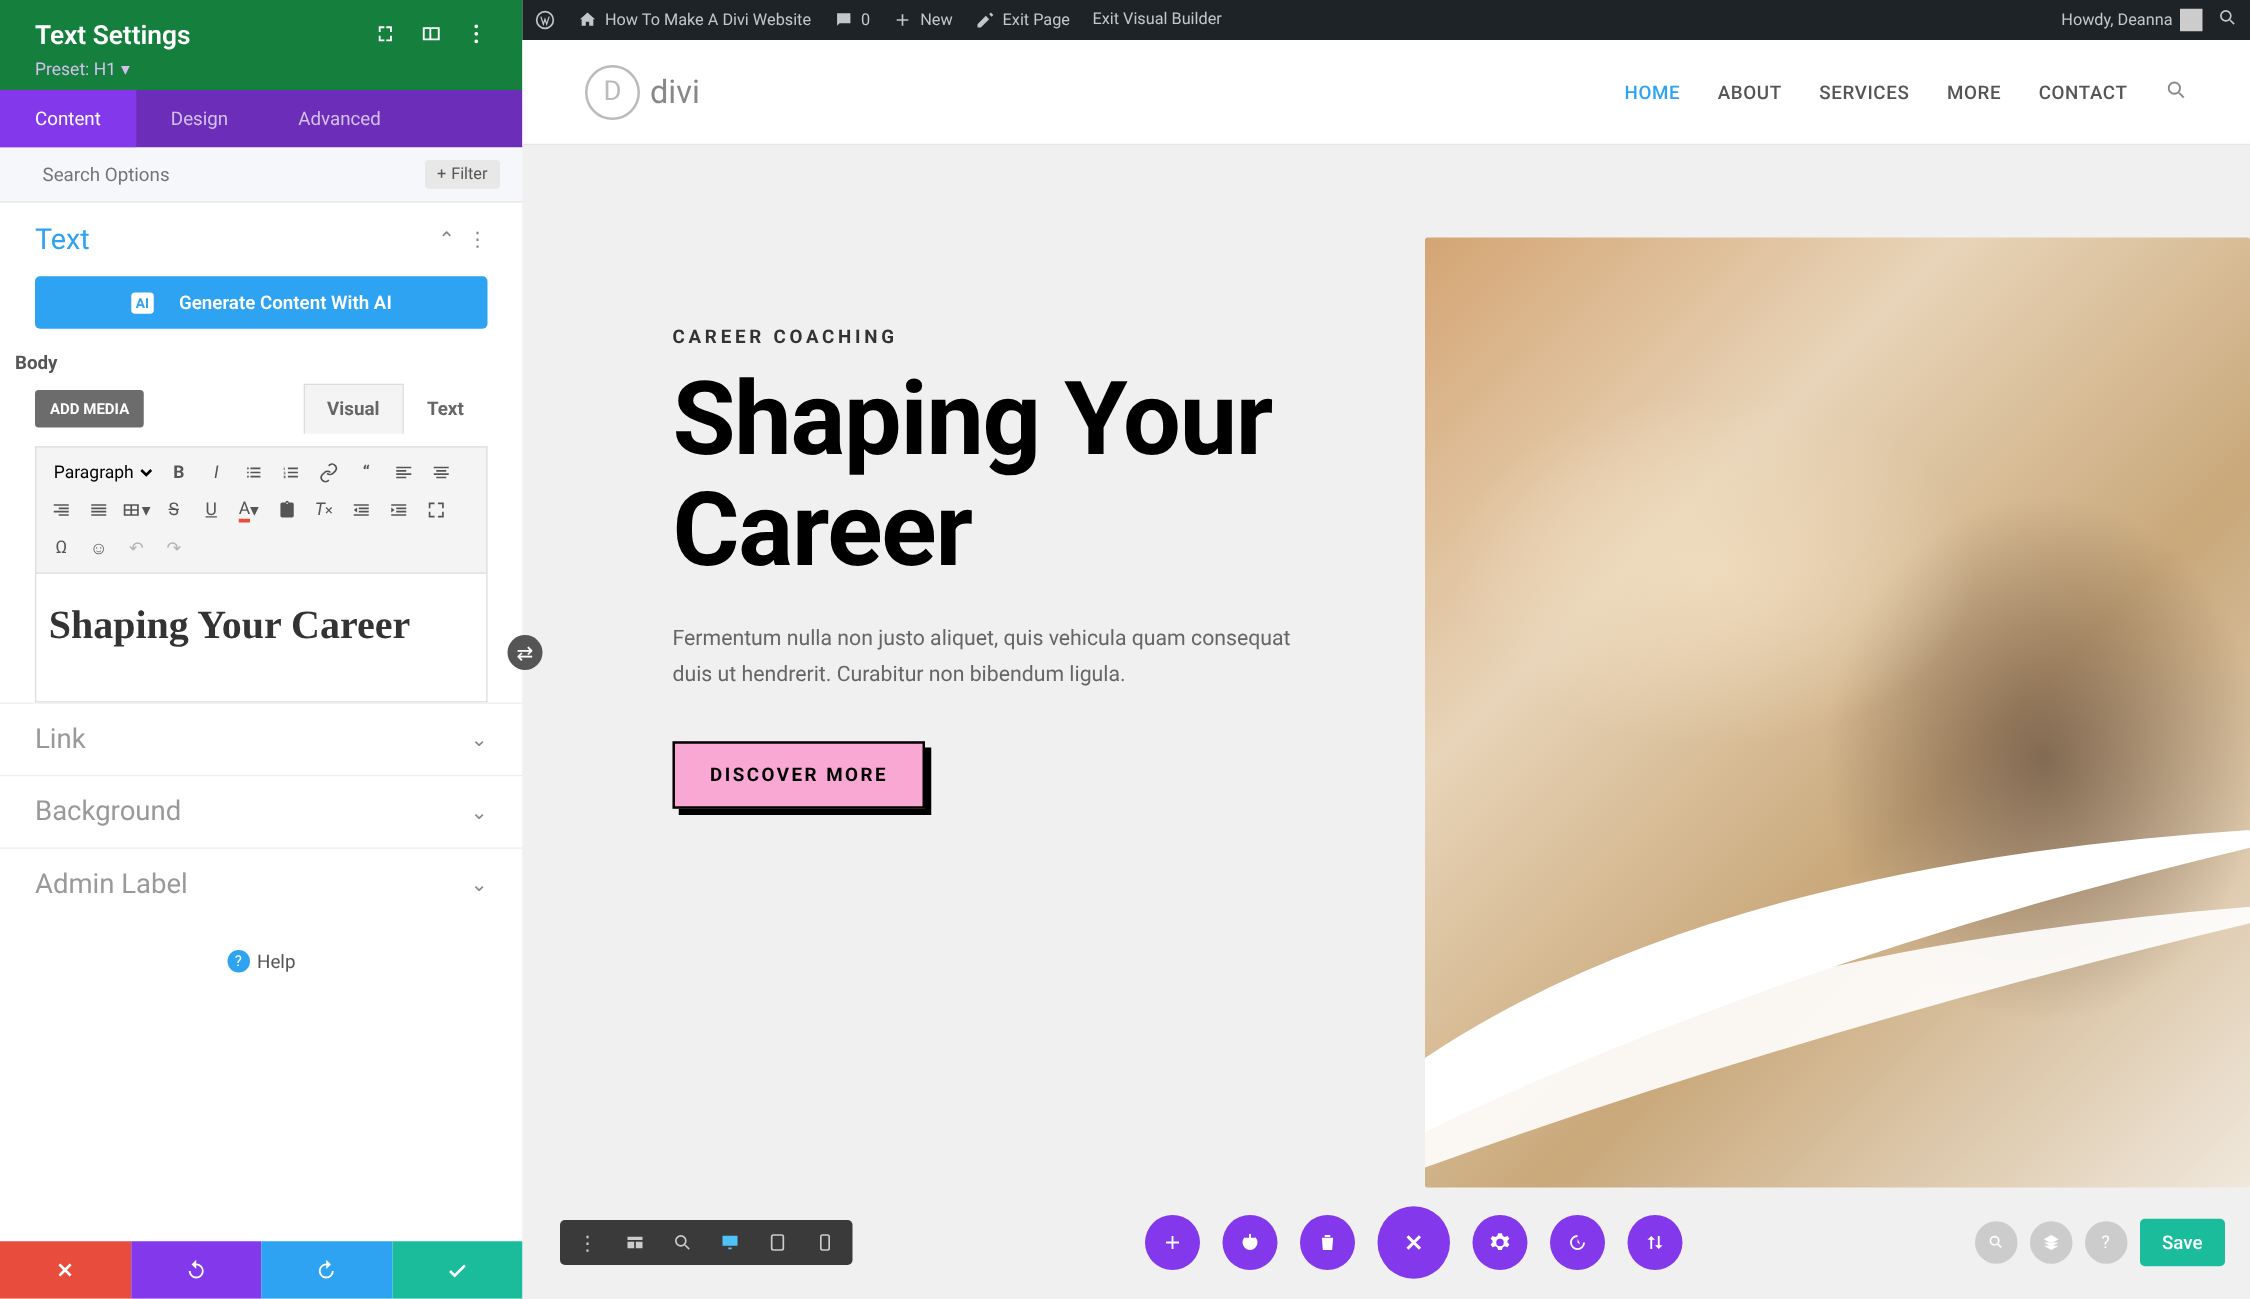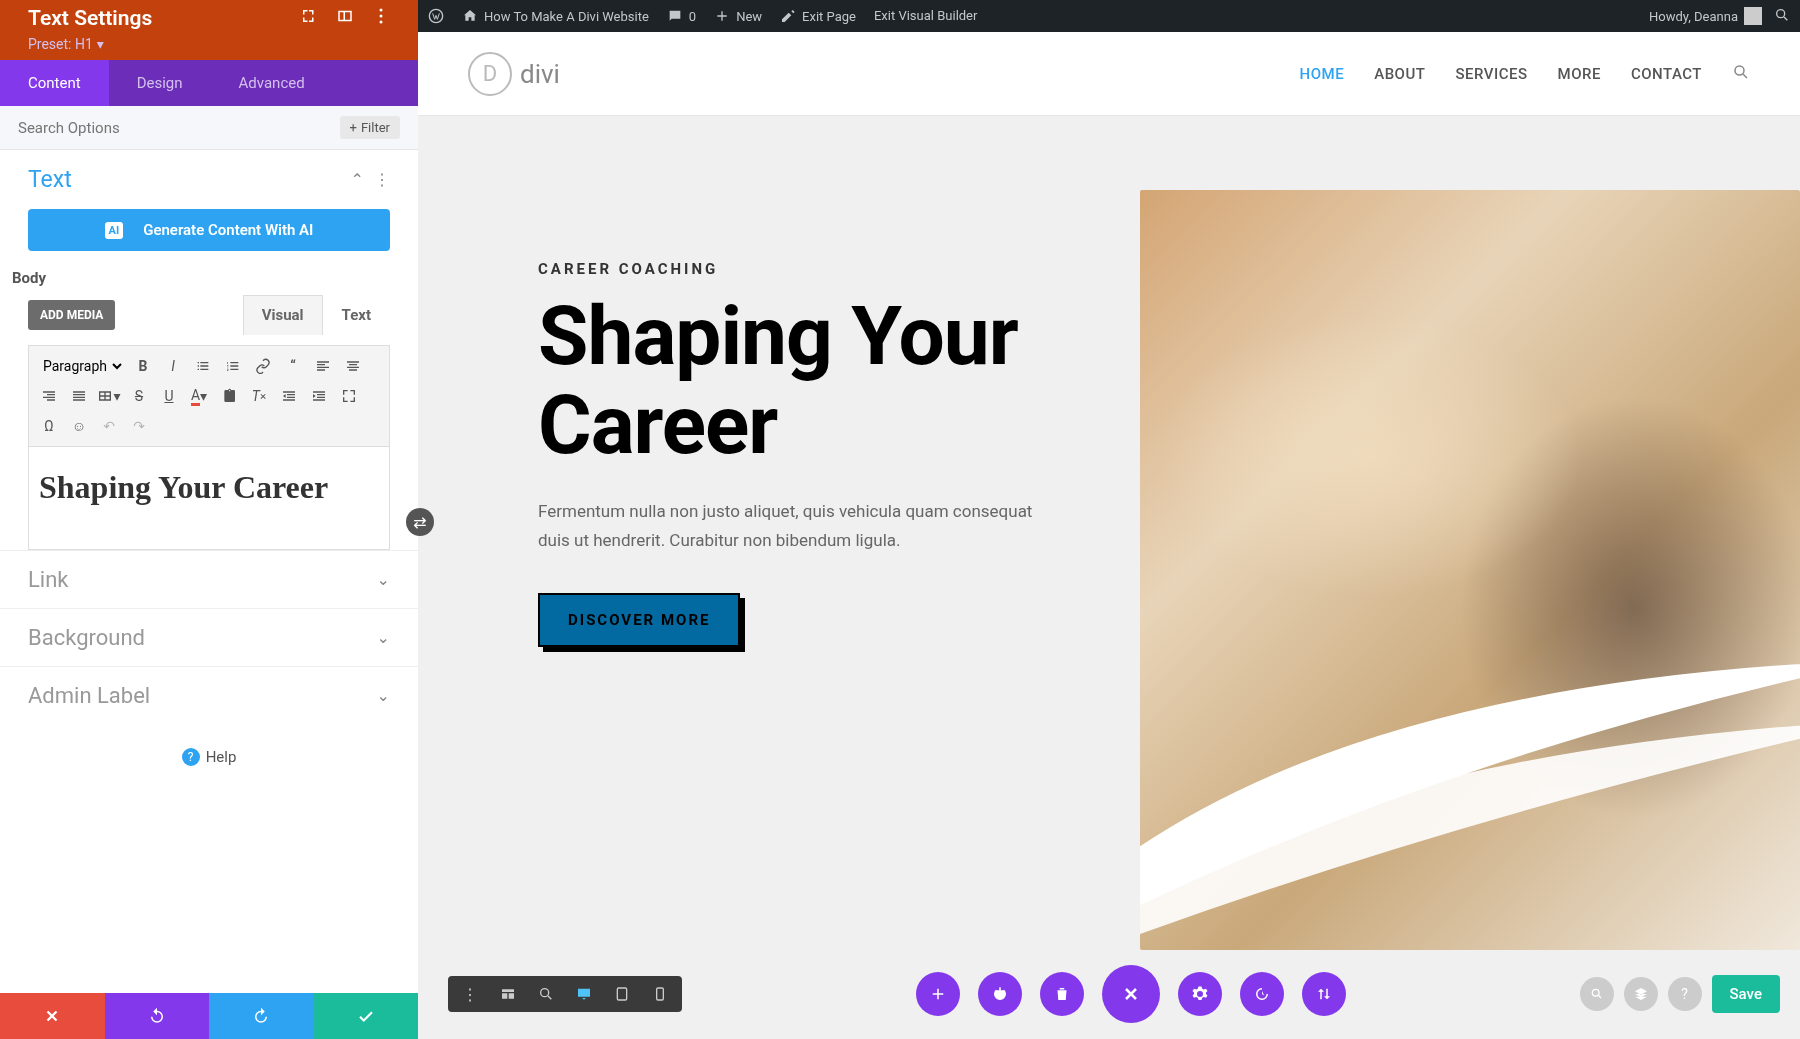--- a/index.html
+++ b/index.html
@@ -8,30 +8,30 @@
 
 .wp-admin-bar { height: 32px; background: #1d2327; color: #c3c7ca; display: flex; align-items: center; padding: 0 10px; font-size: 13px; justify-content: space-between; position: absolute; left: 418px; right: 0; top: 0; }
 .wp-admin-left { display: flex; align-items: flex-start; gap: 18px; }
 .wp-admin-right { display: flex; align-items: center; gap: 12px; }
 .wp-item { display: flex; align-items: center; gap: 6px; cursor: pointer; }
 .wp-icon { width: 16px; height: 16px; fill: #c3c7ca; }
 .avatar-box { width: 18px; height: 18px; background: #ccc; }
 
 
 .sidebar { position: absolute; left: 0; top: 0; width: 418px; height: 100%; background: #fff; display: flex; flex-direction: column; }
-.sb-header { background: #c2410c; color: #fff; padding: 6px 28px 8px; }
+.sb-header { background: #15803d; color: #fff; padding: 17px 28px 8px; }
 .sb-title-row { display: flex; justify-content: space-between; align-items: center; }
 .sb-title { font-size: 21px; font-weight: 600; }
 .sb-icons { display: flex; gap: 18px; }
 .sb-preset { font-size: 14px; color: #d4c0ee; margin-top: 6px; display: flex; align-items: center; gap: 4px; }
 .sb-tabs { display: flex; background: #6c2eb9; }
 .sb-tab { flex: 0 0 auto; padding: 14px 28px; color: #d4c0ee; font-size: 15px; cursor: pointer; }
 .sb-tab.active { background: #8338ec; color: #fff; }
 .sb-search { display: flex; align-items: center; justify-content: space-between; padding: 10px 18px; background: #f5f7fa; border-bottom: 1px solid #e5e5e5; }
-.sb-search input { border: none; background: transparent; font-size: 15px; color: #999; outline: none; width: 60%; }
+.sb-search input { border: none; background: transparent; font-size: 15px; color: #999; outline: none; width: 60%; margin-left: 16px; }
 .sb-filter { background: #e8e8e8; padding: 4px 10px; border-radius: 3px; font-size: 13px; color: #555; display: flex; align-items: center; gap: 4px; }
 
 .sb-body { flex: 1; overflow-y: auto; }
 .section-head { display: flex; justify-content: space-between; align-items: center; padding: 16px 28px; cursor: pointer; }
 .section-head.open .sh-title { color: #2ea3f2; font-size: 23px; }
 .sh-title { font-size: 22px; color: #aaa; }
 .sh-ctrl { display: flex; gap: 10px; color: #888; align-items: center; }
 
 .ai-btn { margin: 0 28px 18px; background: #2ea3f2; color: #fff; border-radius: 4px; padding: 12px; text-align: center; font-size: 15px; font-weight: 600; display: flex; align-items: center; justify-content: center; gap: 20px; }
 .ai-badge { background: #fff; color: #2ea3f2; padding: 2px 4px; border-radius: 3px; font-size: 11px; font-weight: 700; }
@@ -72,21 +72,21 @@
 .logo-circle { width: 44px; height: 44px; border: 2px solid #bbb; border-radius: 50%; display: flex; align-items: center; justify-content: center; font-size: 22px; color: #bbb; }
 .nav { display: flex; gap: 30px; align-items: center; font-size: 15px; font-weight: 500; letter-spacing: 0.5px; }
 .nav-item { color: #555; cursor: pointer; }
 .nav-item.active { color: #2ea3f2; }
 
 .hero { display: flex; padding: 74px 0 0 120px; position: relative; height: calc(100% - 84px); }
 .hero-left { width: 540px; padding-top: 70px; }
 .eyebrow { font-size: 15px; font-weight: 700; letter-spacing: 3px; color: #333; }
 .hero-h1 { font-size: 82px; font-weight: 700; line-height: 1.08; margin: 14px 0 28px; color: #000; letter-spacing: -1px; }
 .hero-p { font-size: 17px; color: #666; line-height: 1.7; margin-bottom: 38px; max-width: 520px; }
-.hero-btn { display: inline-block; border: 2px solid #000; padding: 16px 28px; font-size: 15px; font-weight: 700; letter-spacing: 2px; box-shadow: 5px 5px 0 #000; background: #0369a1; }
+.hero-btn { display: inline-block; border: 2px solid #000; padding: 16px 28px; font-size: 15px; font-weight: 700; letter-spacing: 2px; box-shadow: 5px 5px 0 #000; background: #f9a8d4; }
 
 .hero-img { position: absolute; right: 0; top: 74px; width: 660px; height: 760px; background: linear-gradient(135deg, #d4a574 0%, #e8d4b8 30%, #c9a87a 60%, #f0e8dc 100%); border-radius: 2px; overflow: hidden; }
 .hero-img::before { content: ""; position: absolute; inset: 0; background: radial-gradient(ellipse 300px 200px at 35% 35%, rgba(240,220,190,0.9), transparent 70%), radial-gradient(ellipse 250px 300px at 75% 55%, rgba(80,60,50,0.6), transparent 70%); }
 .swoosh { position: absolute; right: -40px; top: 430px; width: 720px; height: 340px; }
 
 
 .bottom-bar { position: absolute; left: 448px; right: 20px; bottom: 16px; display: flex; align-items: center; justify-content: space-between; }
 .bb-left { background: #3a3a3a; border-radius: 4px; display: flex; padding: 6px 10px; gap: 14px; }
 .bb-ic { width: 24px; height: 24px; display: flex; align-items: center; justify-content: center; color: #ccc; cursor: pointer; }
 .bb-ic.on { color: #4fc3f7; }

